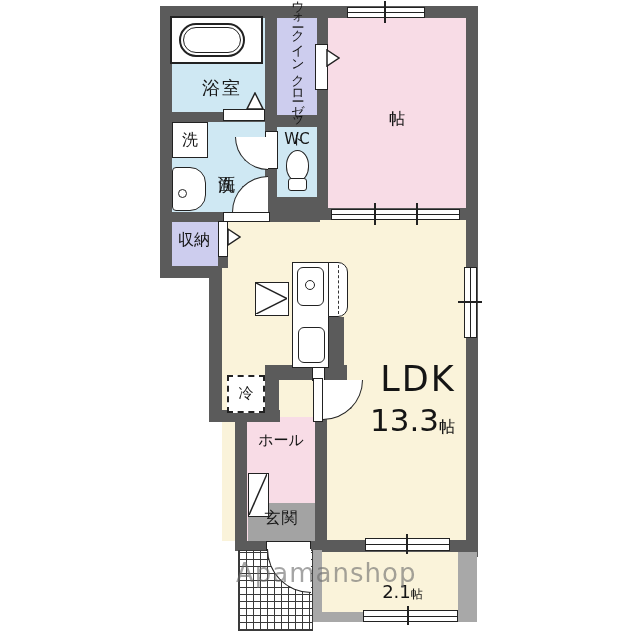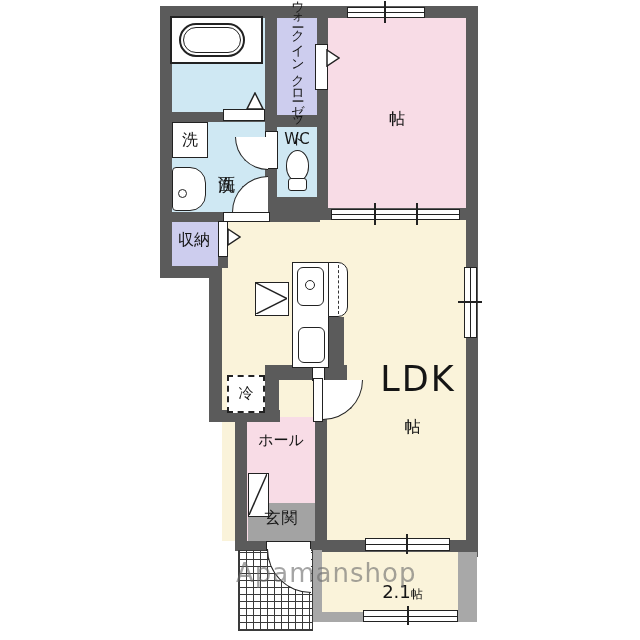--- a/index.html
+++ b/index.html
@@ -175,29 +175,31 @@
   </div>
 
   <div class="abs dashedfix lbl" style="left:227px;top:375px;width:38px;height:38px;font-size:15px;">冷</div>
 
   <div class="abs fix" style="left:248px;top:473px;width:21px;height:44px;">
     <svg width="18" height="41">
         <line x1="18" y1="0" x2="0" y2="41" stroke="#222" stroke-width="1.5"></line>
       </svg>
   </div>
 
+  <div class="abs lbl" style="left:186px;top:76px;width:72px;height:24px;font-size:18px;letter-spacing:2px;">浴室</div>
   <div class="abs lbl v-text" style="left:279px;top:16px;width:38px;height:99px;font-size:13px;line-height:19px;">ウォークインクローゼット</div>
   <div class="abs lbl v-text" style="left:215px;top:140px;width:22px;height:46px;font-size:17px;">洗面</div>
   <div class="abs lbl" style="left:277px;top:131px;width:40px;height:18px;font-size:15px;">WC</div>
   <div class="abs lbl" style="left:328px;top:90px;width:138px;height:40px;">
       <span class="unit" style="font-size:16px;">帖</span>
   </div>
   <div class="abs lbl" style="left:170px;top:230px;width:48px;height:20px;font-size:16px;">収納</div>
   <div class="abs lbl" style="left:368px;top:360px;width:100px;height:38px;font-size:35px;letter-spacing:2px;">LDK</div>
   <div class="abs lbl" style="left:355px;top:402px;width:115px;height:36px;">
+    <span style="font-size:31px;">13.3</span>
       <span class="unit" style="font-size:16px;">帖</span>
   </div>
   <div class="abs lbl" style="left:247px;top:431px;width:68px;height:20px;font-size:15px;">ホール</div>
   <div class="abs lbl" style="left:248px;top:508px;width:67px;height:20px;font-size:16px;letter-spacing:1px;">玄関</div>
   <div class="abs lbl" style="left:355px;top:581px;width:95px;height:22px;">
     <span style="font-size:18px;">2.1</span>
       <span class="unit" style="font-size:12px;">帖</span>
   </div>
 
   <div id="watermark" class="abs" style="left:236px;top:558px;">Apamanshop</div>

